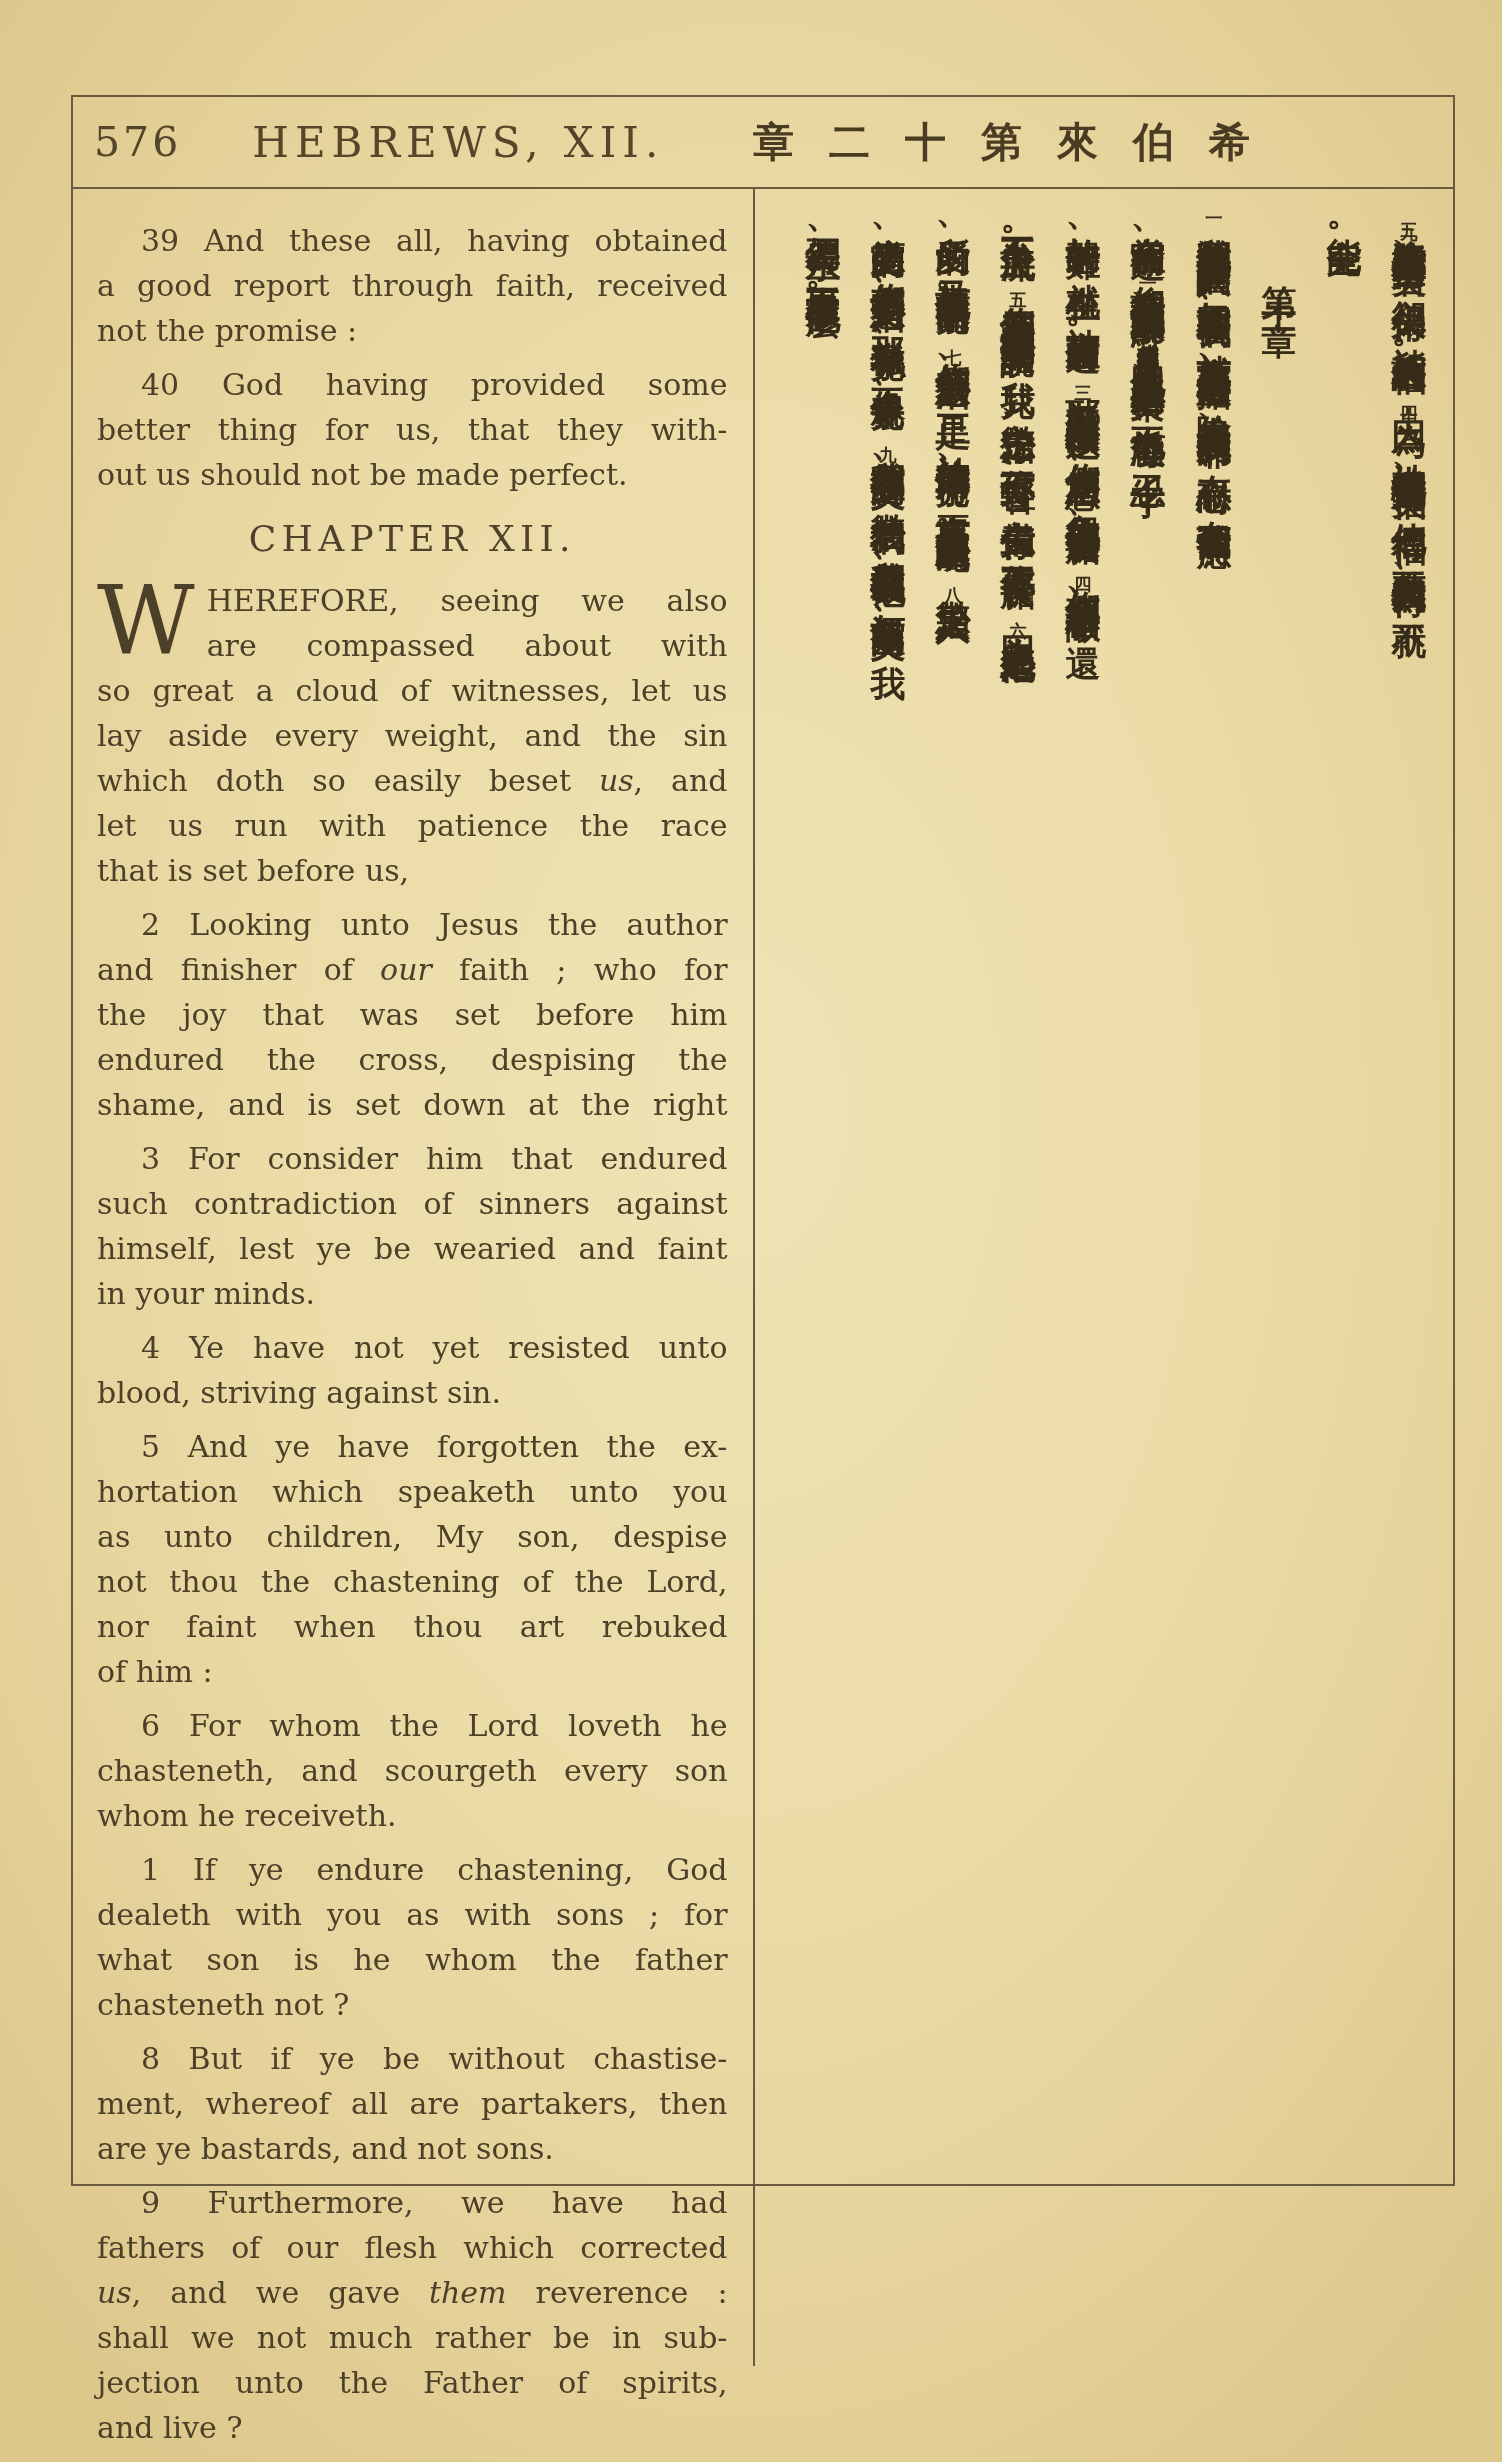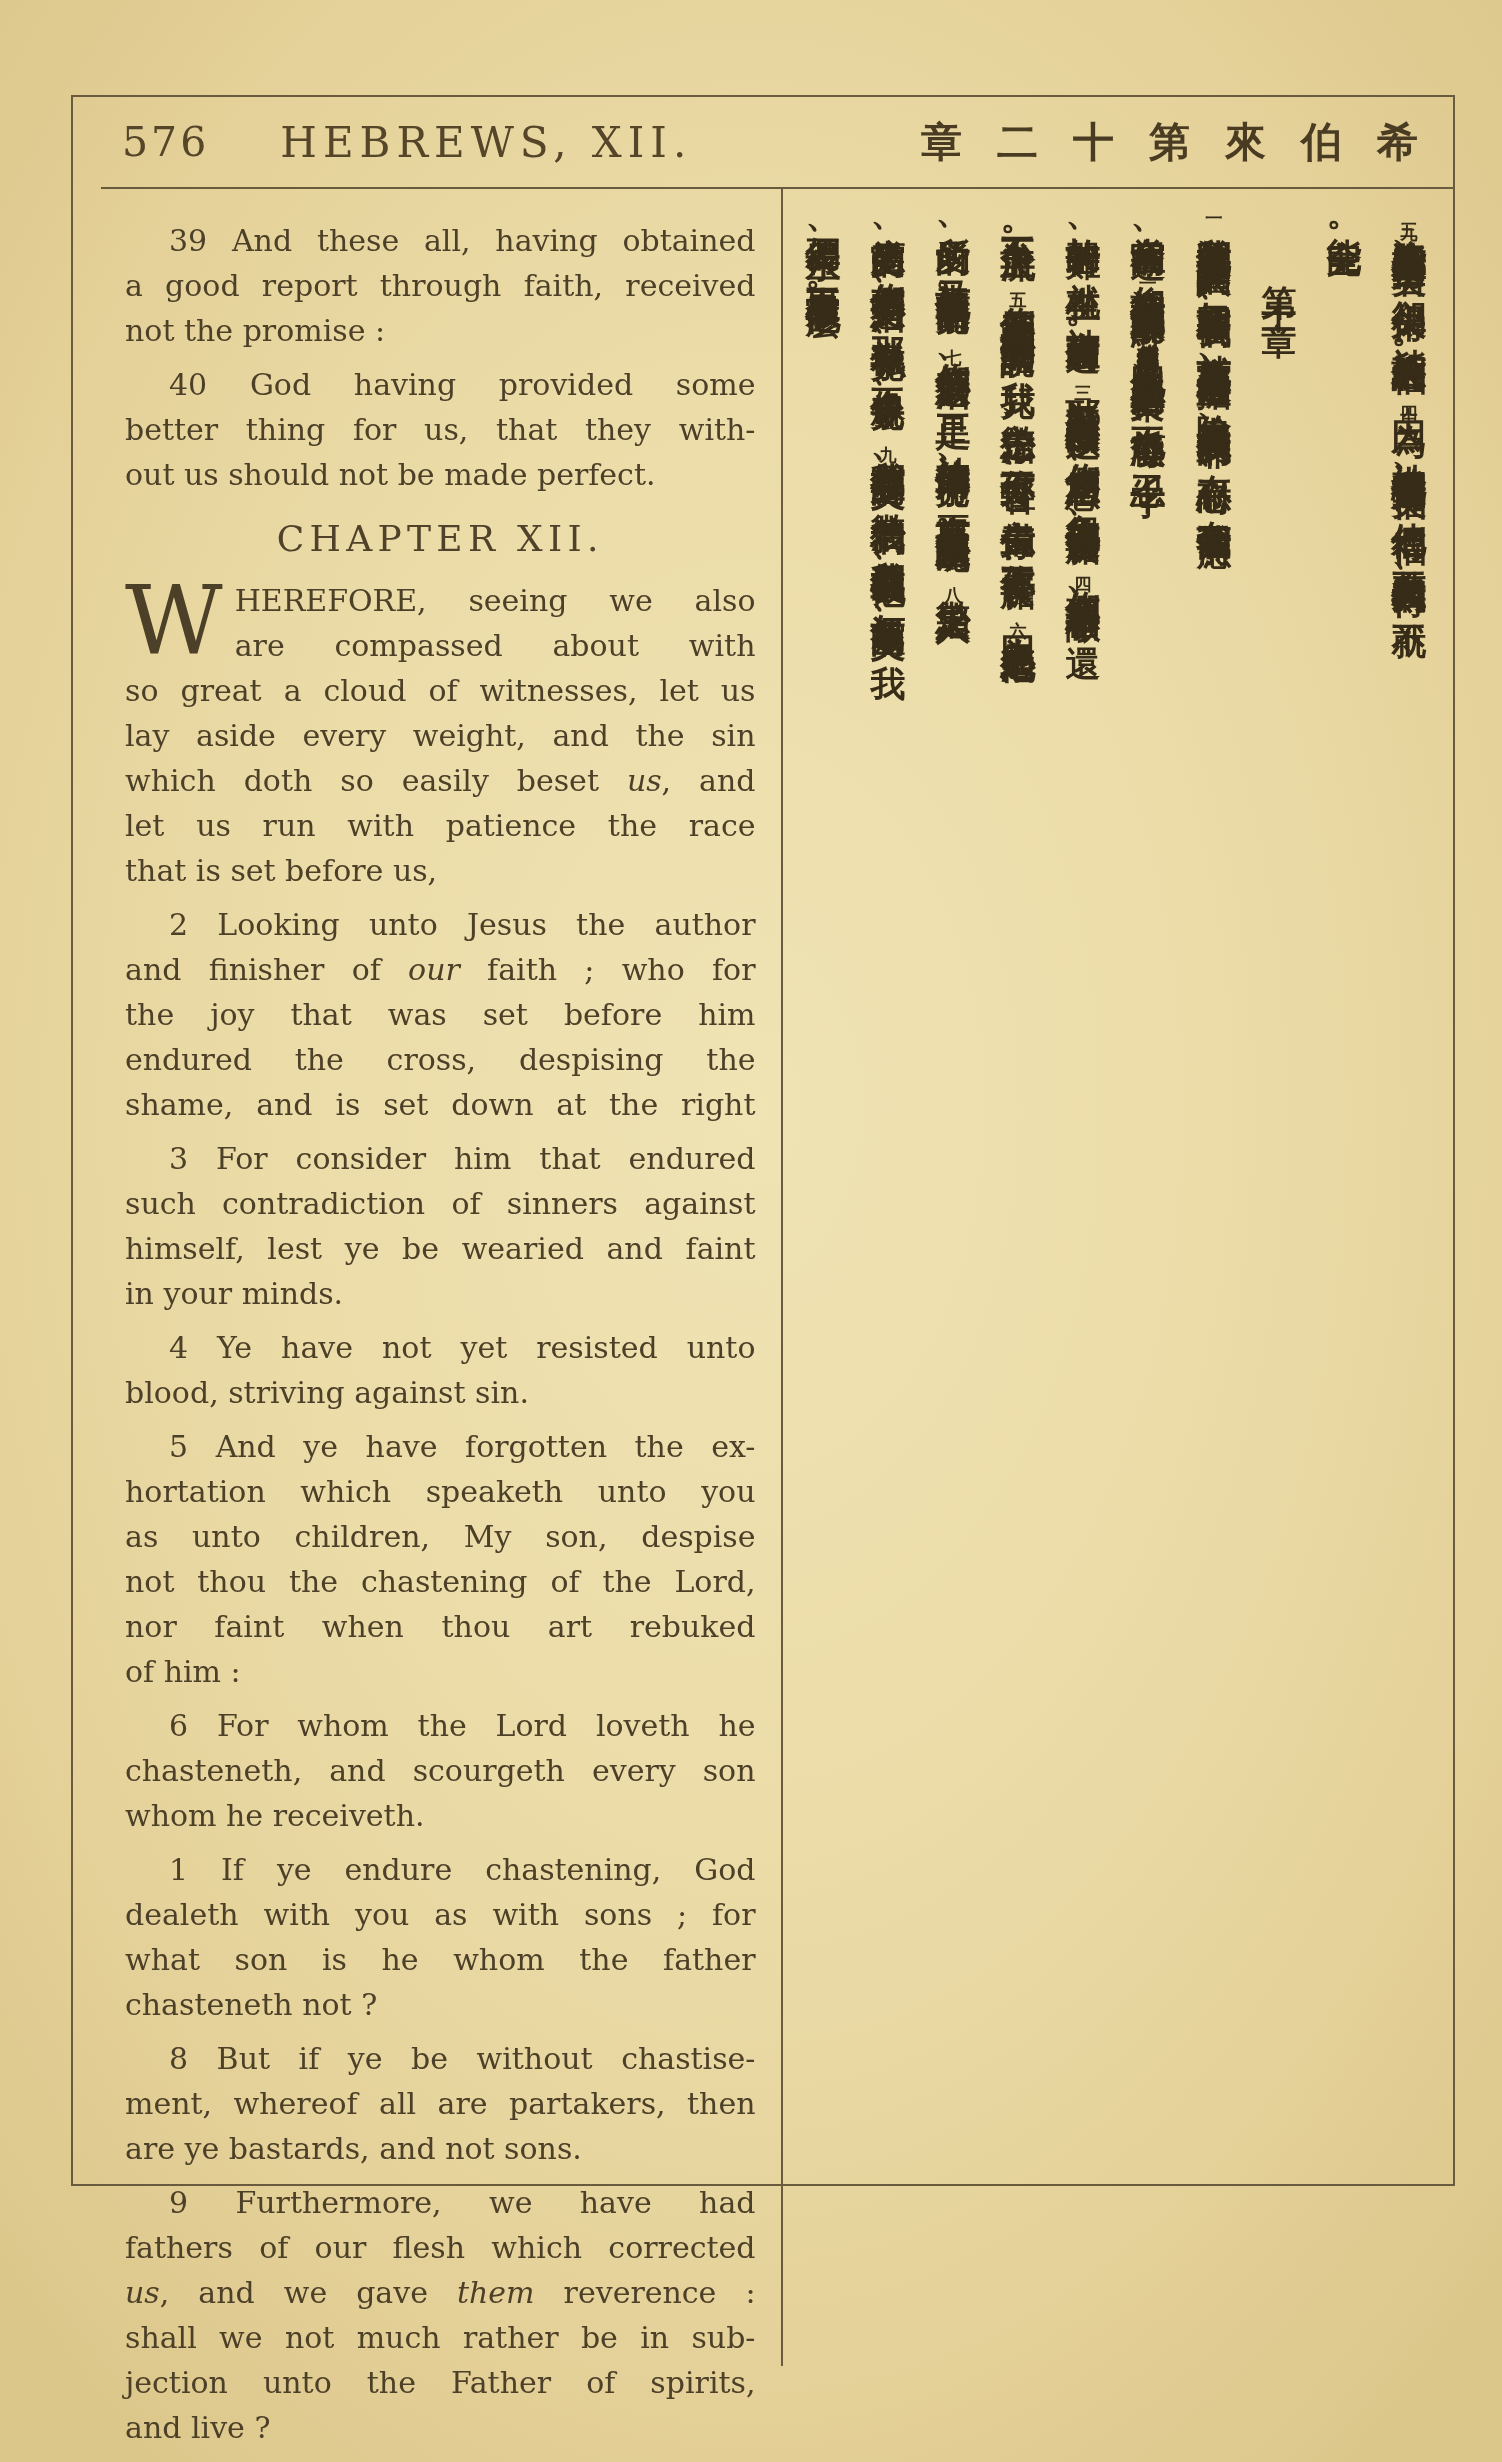--- a/index.html
+++ b/index.html
@@ -6,32 +6,31 @@
   body{
     width:1502px;height:2462px;overflow:hidden;position:relative;
     background:
       radial-gradient(ellipse 1052px 1653px at 50% 45%, #f0e3b4 0%, #ebdca8 45%, #e5d29a 75%, #dcc78b 100%);
     font-family:"DejaVu Serif", serif;
   }
   .frame{
     position:absolute;left:71px;top:95px;width:1384px;height:2091px;
     border:2.3px solid #6a5a3e;
     box-sizing:border-box;
-    padding-left:28px;
   }
   
   .header{
     height:92px;display:flex;align-items:center;
     border-bottom:2.3px solid #6a5a3e;box-sizing:border-box;
     color:#55462a;
   }
   .header-left{width:680px;display:flex;align-items:center;padding-left:21px;box-sizing:border-box;}
   .page-number{font-size:41px;letter-spacing:3px;}
   .title-en{font-size:42px;letter-spacing:6px;margin-left:71px;font-variant:small-caps;}
-  .header-right{flex:1;text-align:right;}
+  .header-right{flex:1;text-align:left;}
   .title-zh{
     font-family:"DejaVu Sans", sans-serif;font-weight:bold;
     font-size:41px;letter-spacing:35px;color:#4a3c22;
   }
   
   .bodyrow{display:flex;height:2177px;box-sizing:border-box;}
   .col-en{
     width:680px;box-sizing:border-box;
     padding:19.5px 16.5px 0 15px;
     color:#4d4028;font-size:30px;line-height:45px;

